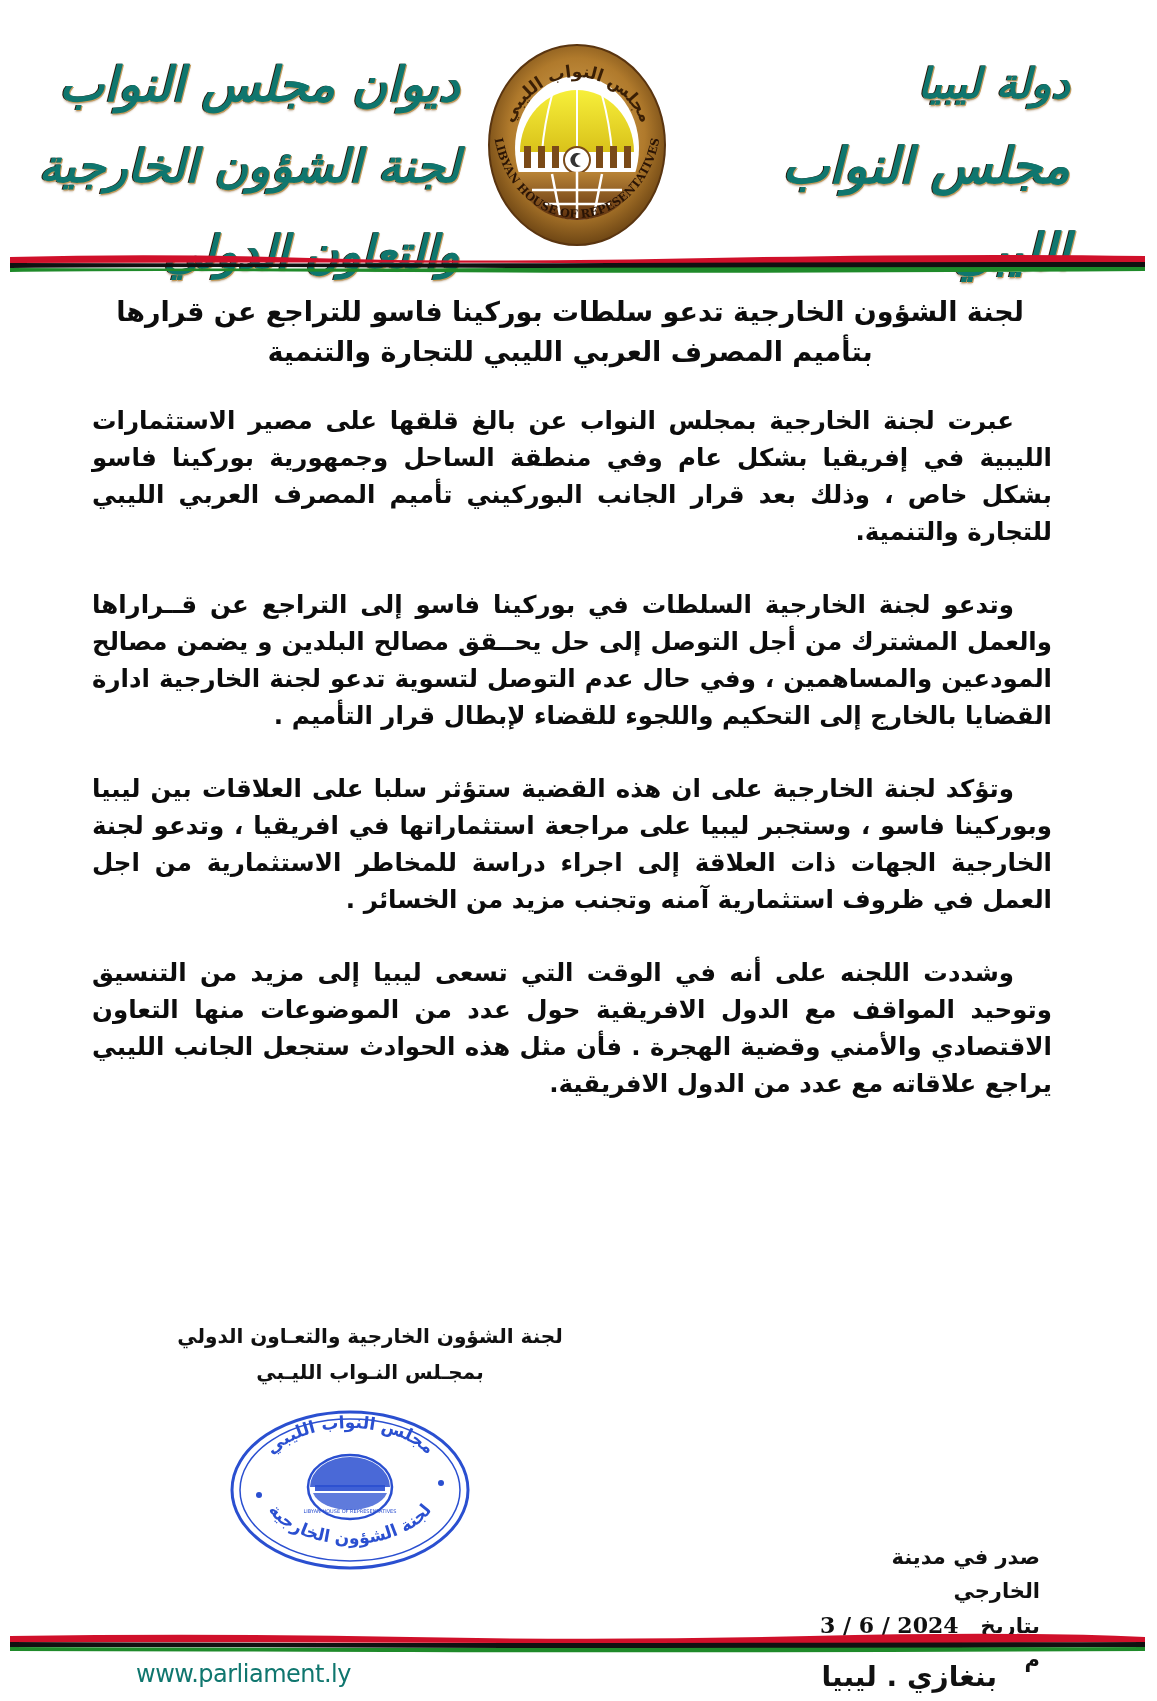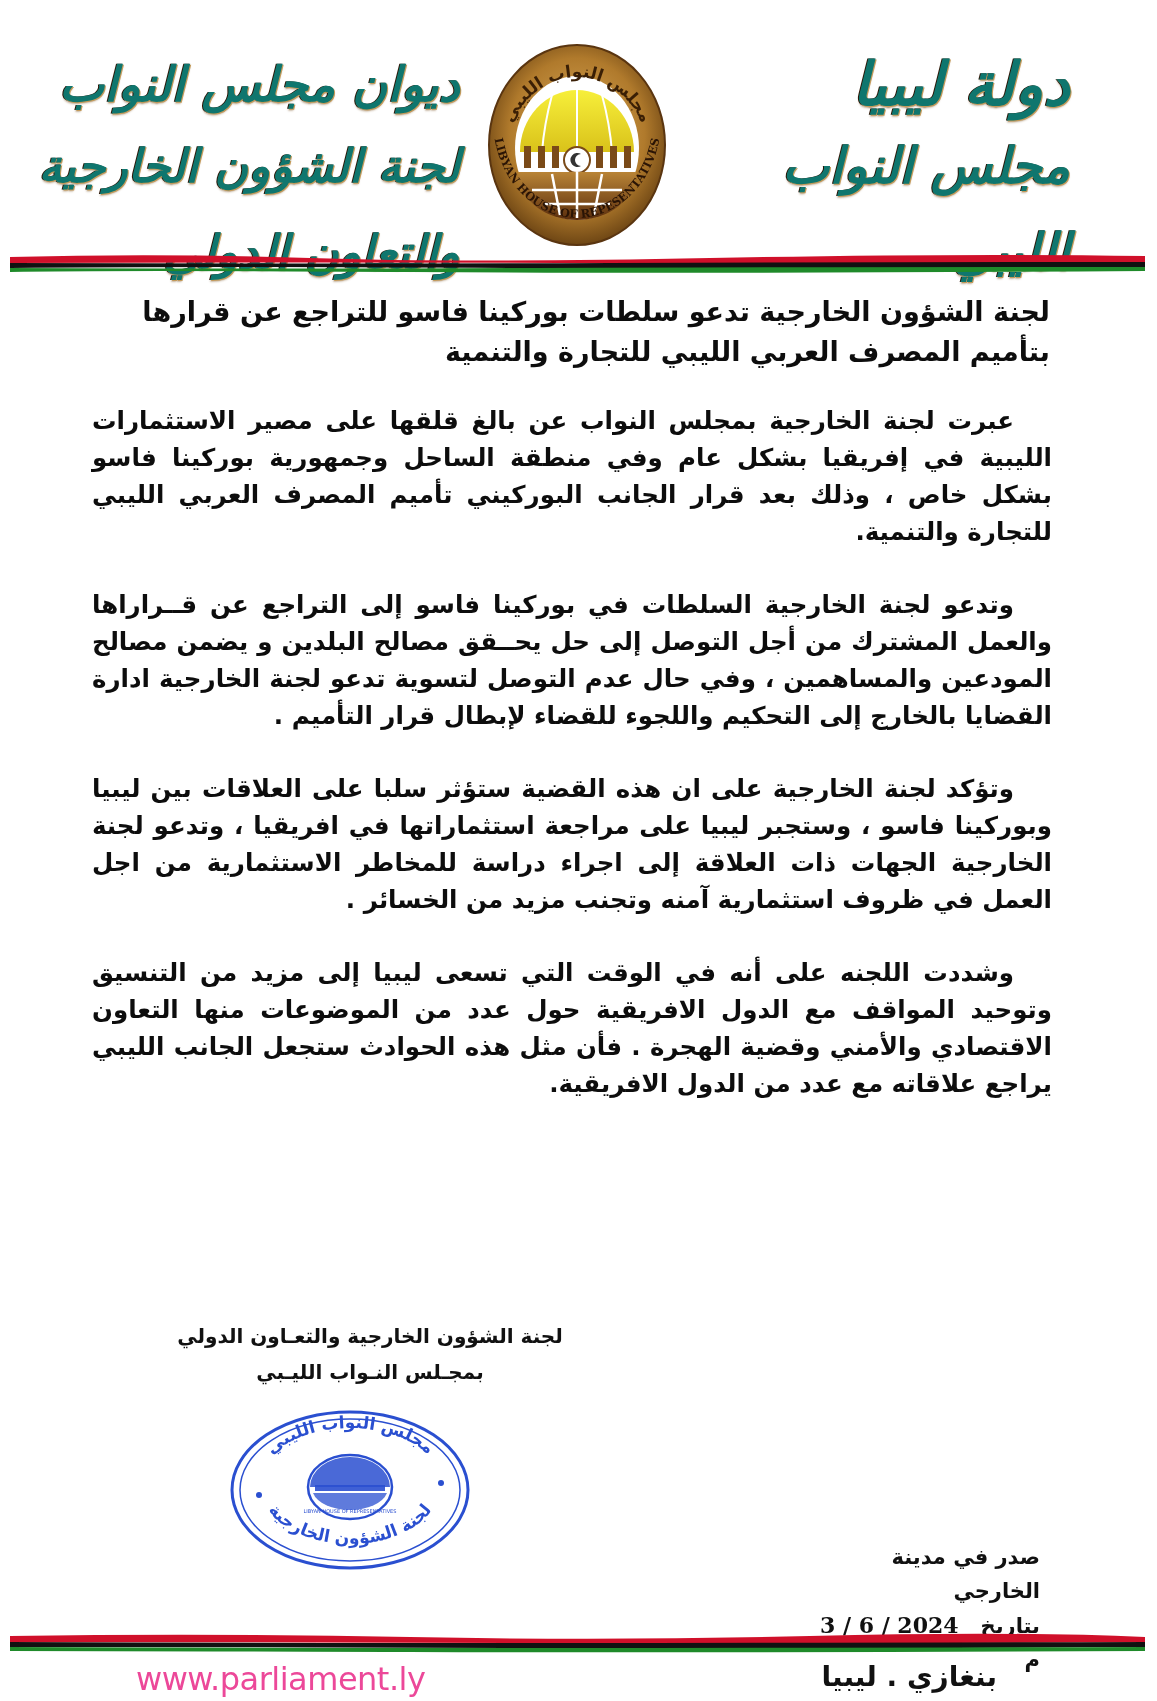--- a/index.html
+++ b/index.html
@@ -8,32 +8,32 @@
   
   .header { position: absolute; left: 0; top: 0; width: 1157px; height: 250px; }
   .callig { position: absolute; direction: rtl; text-align: right; color: #0f766e;
             font-family: "DejaVu Serif", serif; font-weight: bold; font-style: italic;
             text-shadow: 1px 1px 0 #c49a5a, -1px 0 0 #2a1405, 0 2px 2px rgba(120,80,30,.45);
             letter-spacing: -1px; }
   .left-callig { left: 30px; top: 45px; width: 430px; }
   .left-callig .l1 { display:block; font-size: 48px; line-height: 78px; }
   .left-callig .l2 { display:block; font-size: 46px; line-height: 86px; letter-spacing: -2px; }
   .right-callig { left: 770px; top: 45px; width: 300px; }
-  .right-callig .l1 { display:block; font-size: 60px; line-height: 78px; }
+  .right-callig .l1 { display:block; font-size: 42px; line-height: 78px; }
   .right-callig .l2 { display:block; font-size: 50px; line-height: 86px; }
 
   .emblem { position: absolute; left: 472px; top: 40px; width: 210px; height: 210px; }
 
   
   .ribbon { position: absolute; left: 10px; width: 1135px; height: 22px; }
   .ribbon-top { top: 252px; }
   .ribbon-bottom { top: 1632px; }
 
   
-  .title { position: absolute; left: 90px; top: 292px; width: 960px; direction: rtl; 
+  .title { position: absolute; left: 90px; top: 292px; width: 960px; direction: rtl; text-align: center;
            font-family: "DejaVu Sans", sans-serif; font-weight: bold; font-size: 27px; line-height: 40px; color: #0d0d0d; }
   .title span { display:block; }
 
   
   .body-text { position: absolute; left: 92px; top: 402px; width: 960px; direction: rtl; text-align: justify;
                font-family: "DejaVu Sans", sans-serif; font-weight: bold; font-size: 24.5px; line-height: 37px; color: #0d0d0d; }
   .para { margin: 0 0 36px 0; text-indent: 38px; text-align-last: right; }
 
   
   .signature { position: absolute; left: 130px; top: 1318px; width: 480px; direction: rtl; text-align: center;
@@ -42,21 +42,21 @@
 
   .stamp { position: absolute; left: 225px; top: 1405px; width: 250px; height: 170px; }
 
   
   .issued { position: absolute; left: 800px; top: 1540px; width: 240px; direction: rtl; text-align: right;
             font-family: "DejaVu Sans", sans-serif; font-weight: bold; font-size: 21px; line-height: 34px; color: #111; }
   .issued span { display:block; }
   .issued .date-line .date-num { font-family: "DejaVu Serif", serif; font-size: 22px; }
 
   
-  .footer-url { position: absolute; left: 136px; top: 1660px; font-family: "DejaVu Sans", sans-serif; font-size: 32px; color: #ec4899; letter-spacing: -0.5px; }
+  .footer-url { position: absolute; left: 136px; top: 1660px; font-family: "DejaVu Sans", sans-serif; font-size: 24px; color: #0f766e; letter-spacing: -0.5px; }
   .footer-place { position: absolute; right: 160px; top: 1660px; direction: rtl; font-family: "DejaVu Sans", sans-serif; font-weight: bold; font-size: 28px; color: #111; }
 </style>
 </head>
 <body>
 
 <div class="header">
 
   <div class="callig left-callig">
     <span class="l1">ديوان مجلس النواب</span>
     <span class="l2">لجنة الشؤون الخارجية والتعاون الدولي</span>

